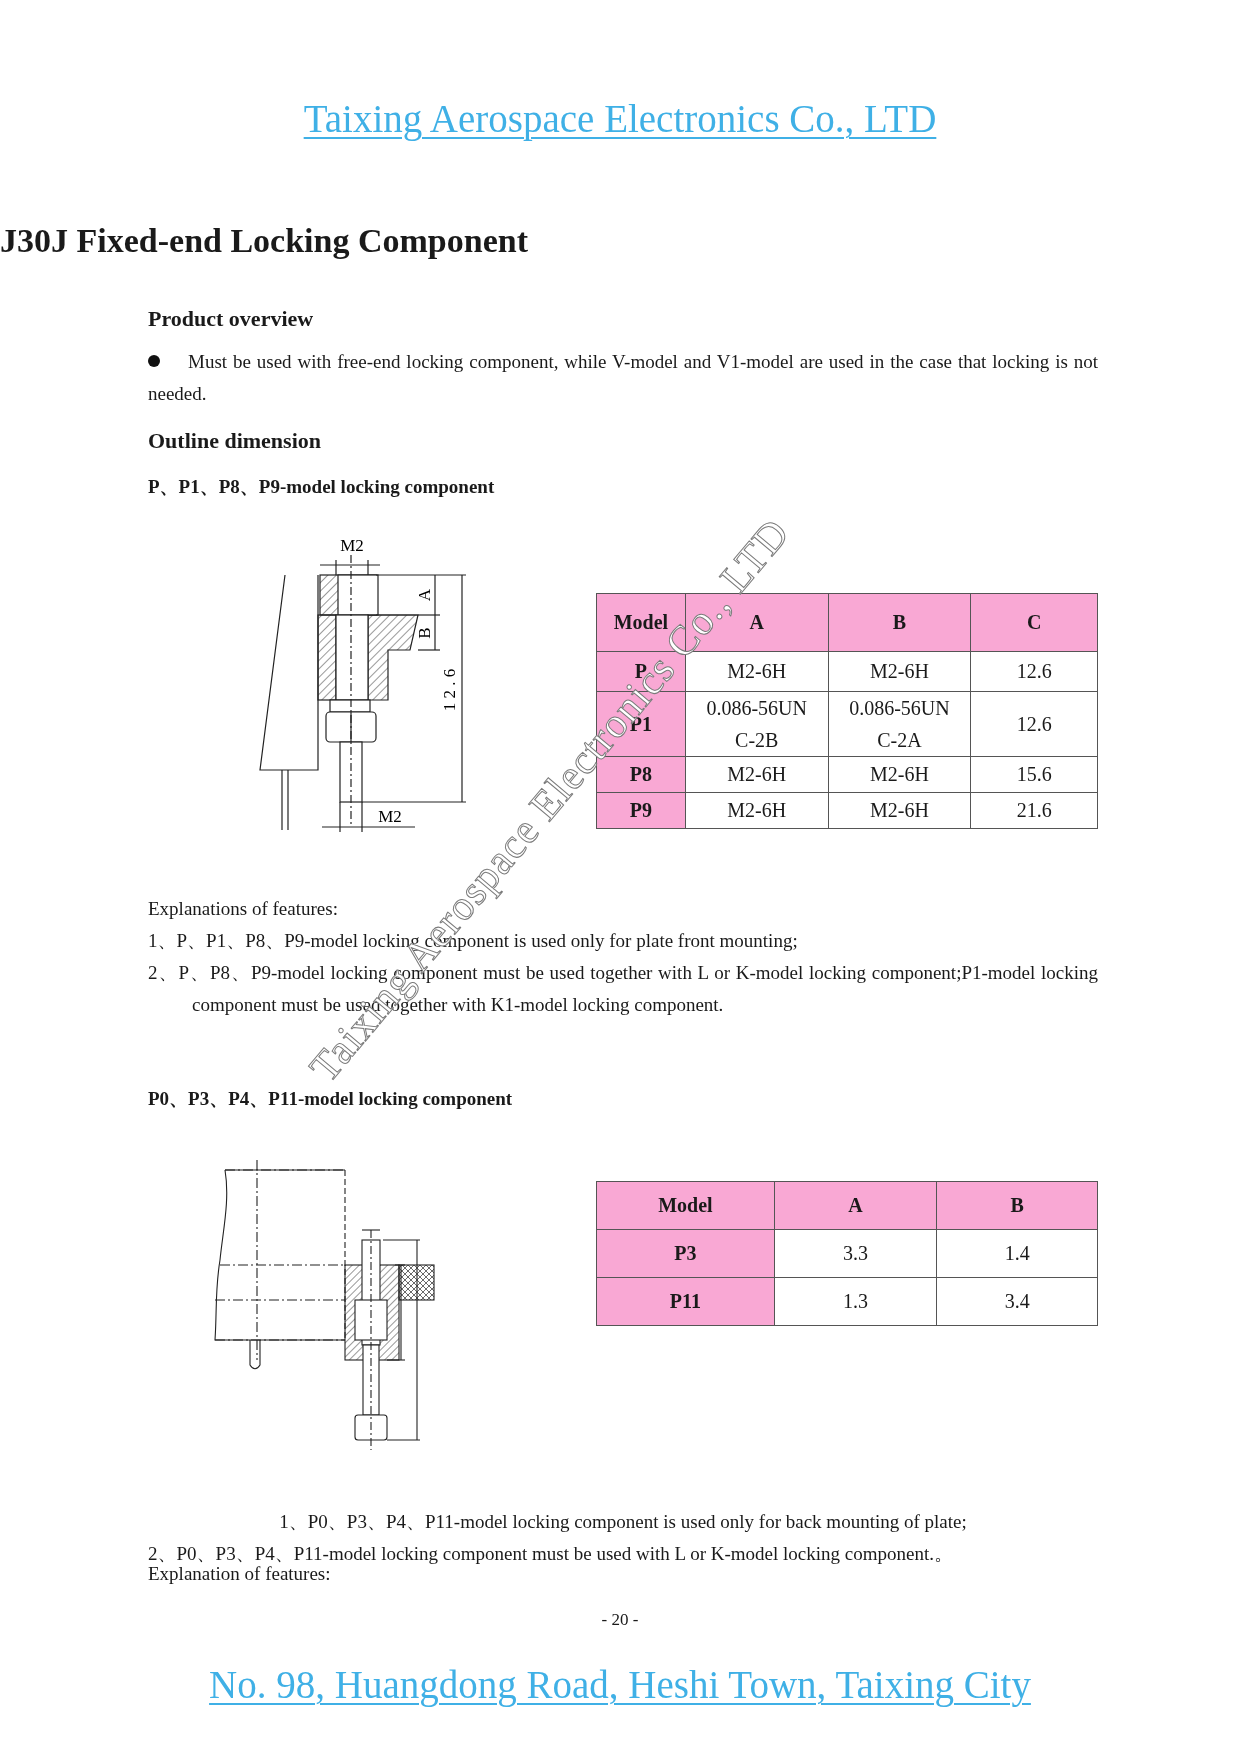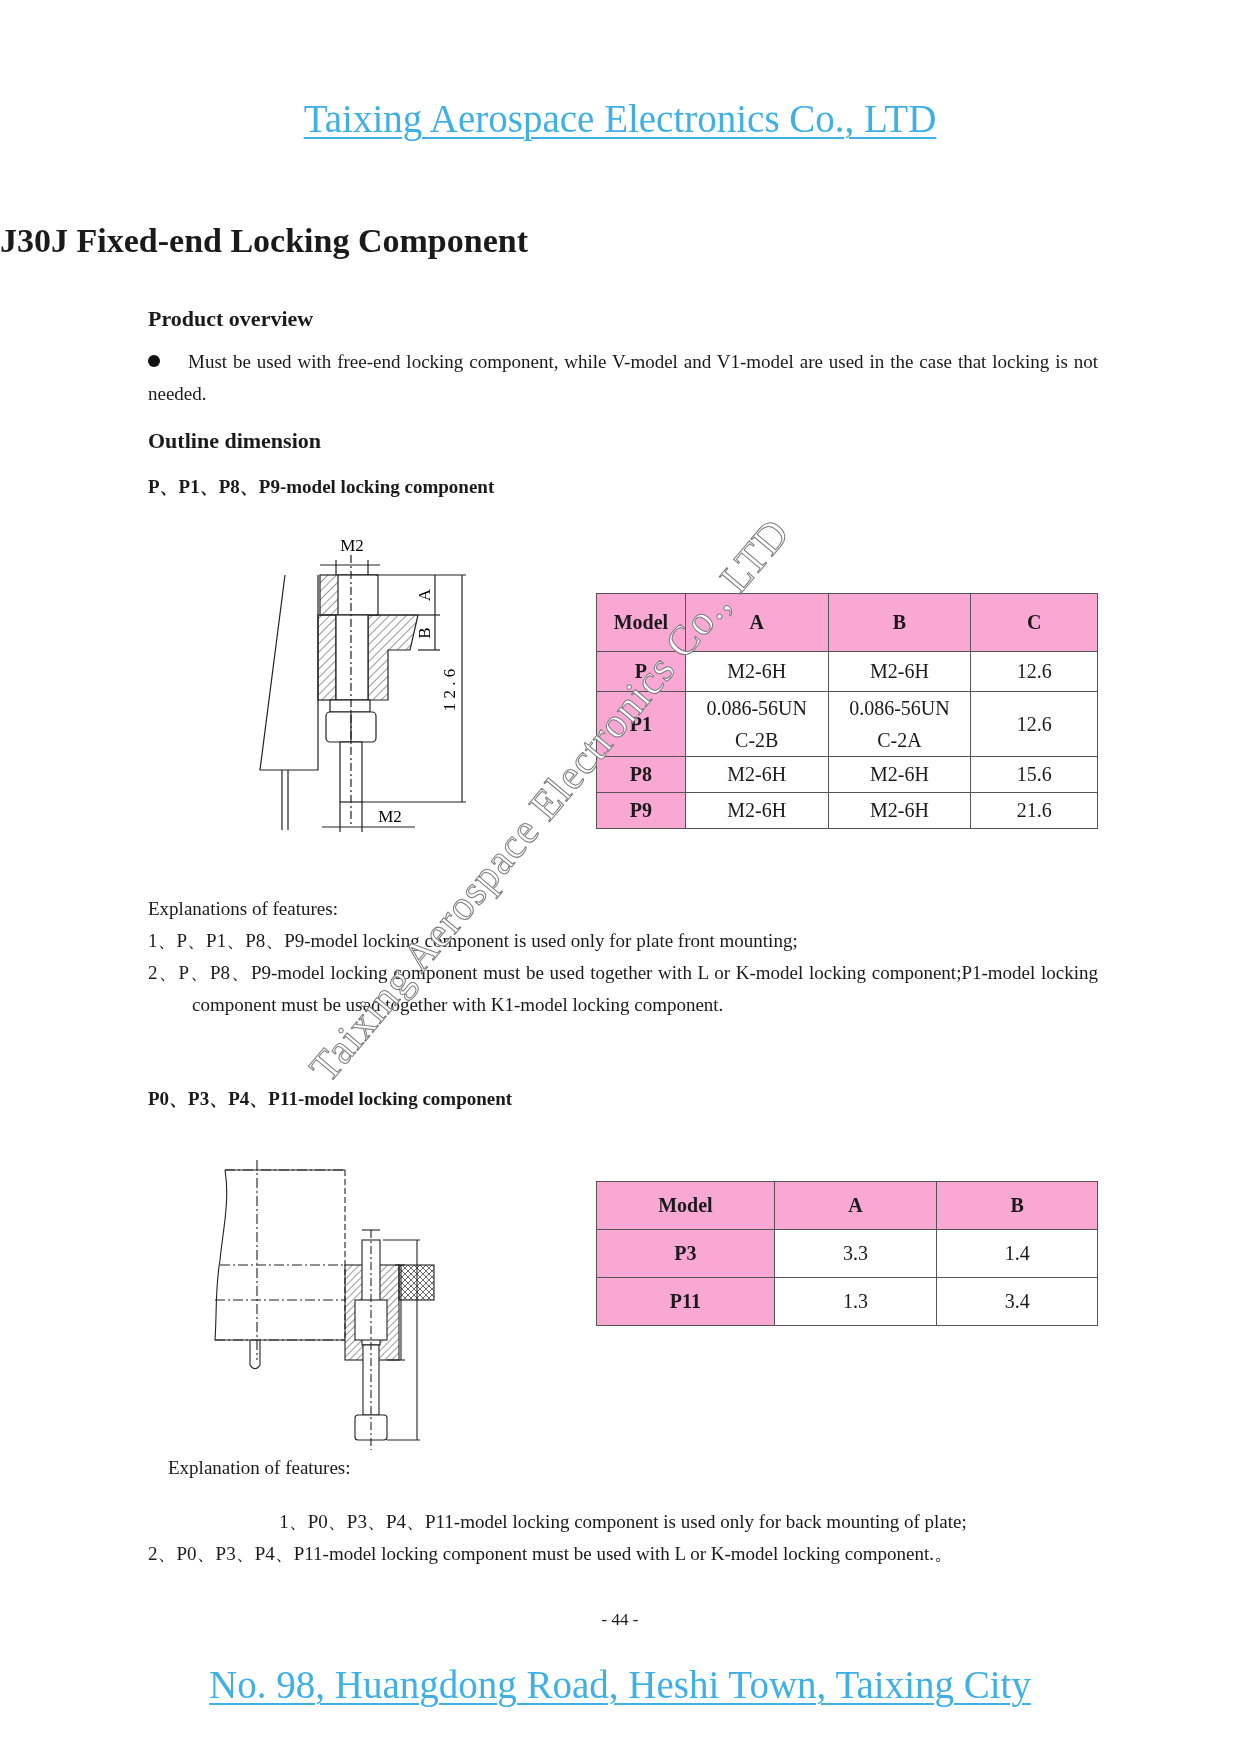--- a/index.html
+++ b/index.html
@@ -190,20 +190,20 @@
     <td>1.4</td>
   </tr>
   <tr style="height:48px">
     <td class="hd">P11</td>
     <td>1.3</td>
     <td>3.4</td>
   </tr>
 </tbody>
   </table>
 
-<div class="abs para" style="left:148px; top:1452px;margin-left:20px;">Explanation of features:</div>
+<div class="abs para" style="left:148px; top:1558px;">Explanation of features:</div>
 <div class="abs para" style="left:148px; top:1506px; width:950px;text-align:center;">1、P0、P3、P4、P11-model locking component is used only for back mounting of plate;</div>
 <div class="abs para" style="left:148px; top:1538px; width:950px;">2、P0、P3、P4、P11-model locking component must be used with L or K-model locking component.。</div>
 
 <div class="abs watermark">Taixing Aerospace Electronics Co., LTD</div>
 
-<div class="abs pagenum">- 44 -</div>
+<div class="abs pagenum">- 20 -</div>
 <div class="abs footer">No. 98, Huangdong Road, Heshi Town, Taixing City</div>
 
 </body></html>

